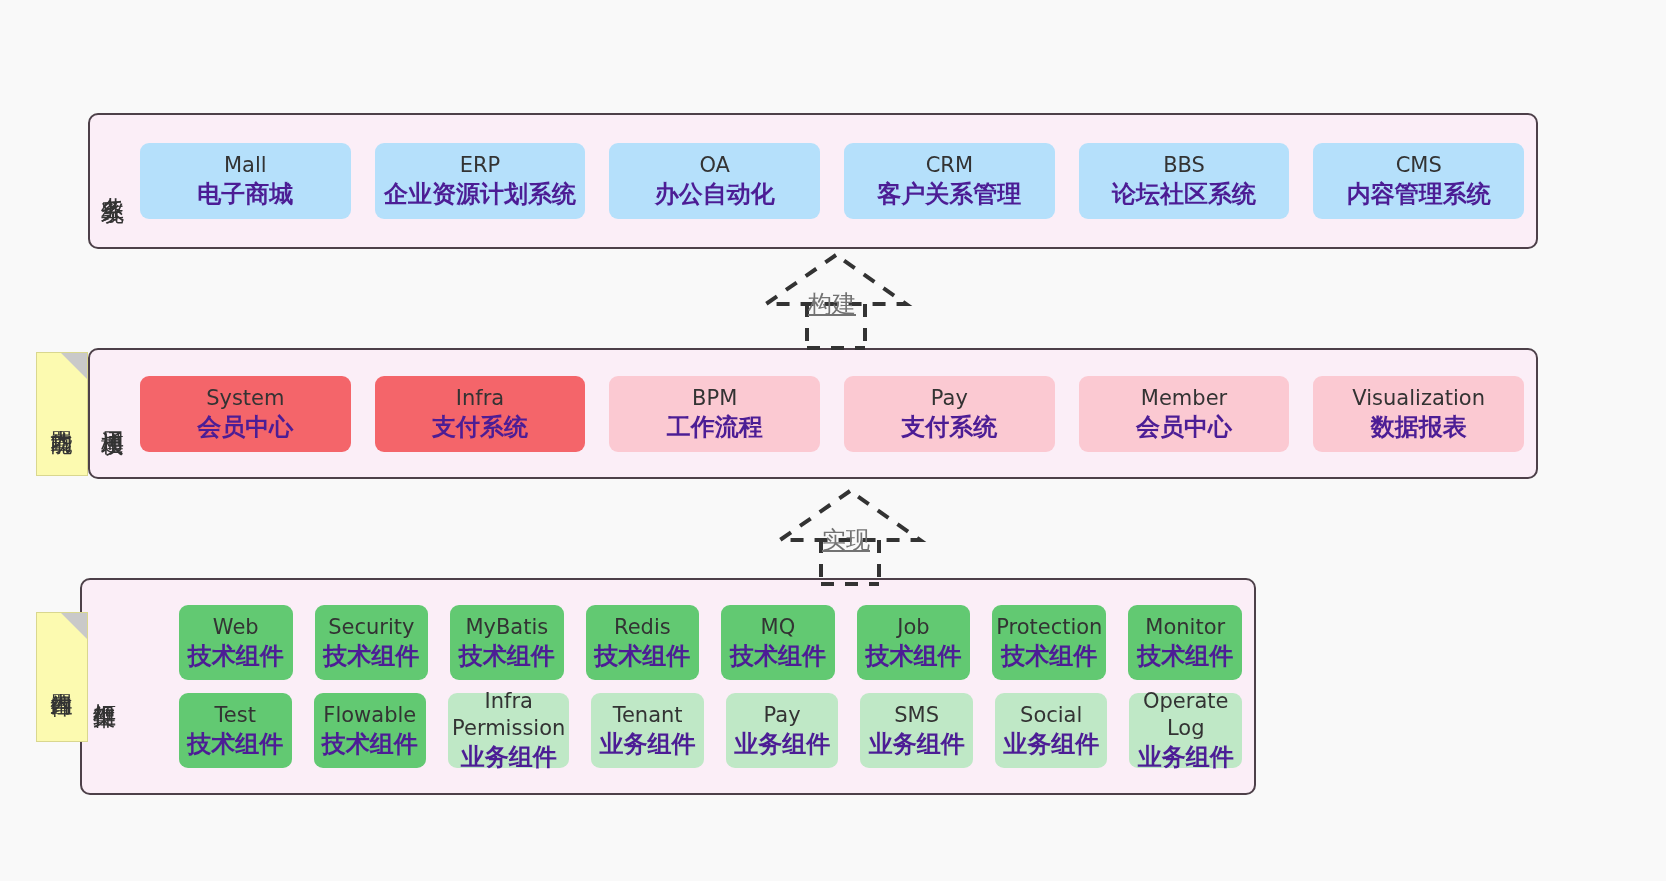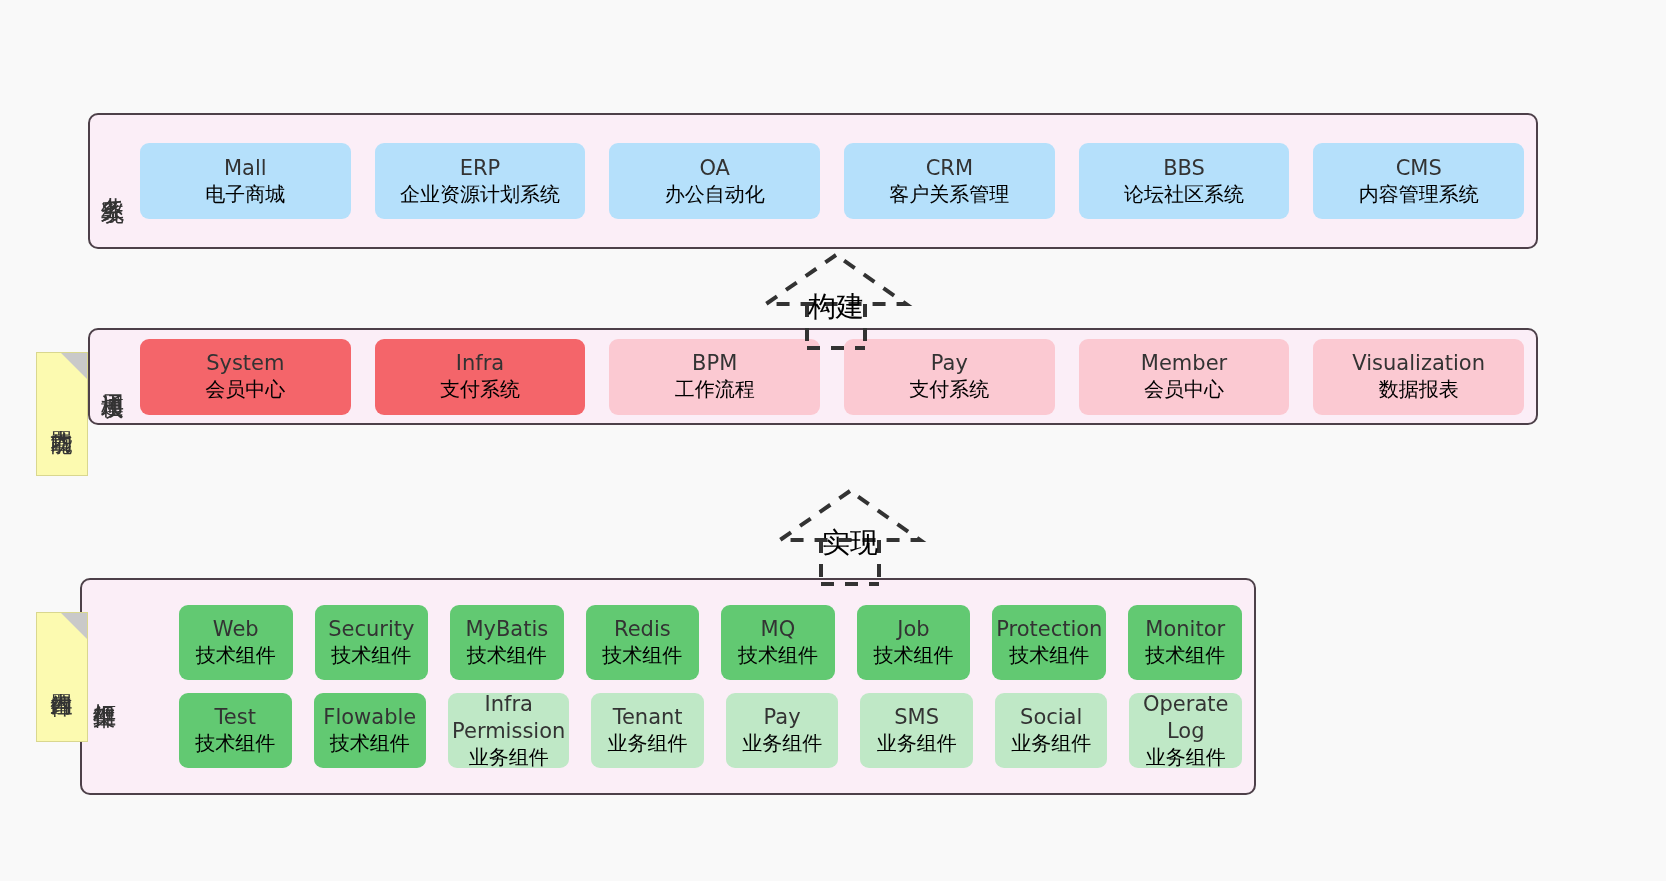--- a/index.html
+++ b/index.html
@@ -72,33 +72,34 @@
     justify-content: center;
     text-align: center;
     line-height: 1.28;
     padding: 6px 4px;
   }
   .card .t-en {
     font-size: 21px;
     color: #333333;
   }
   .card .t-cn {
-    font-size: 20px;
-    color: #000000;
+    font-size: 24px;
+    color: #4c1d95;
+    font-weight: bold;
   }
   .card.blue   { background: #b5e0fb; }
   .card.red    { background: #f4656a; }
   .card.pink   { background: #fbc9d2; }
   .card.green  { background: #62c972; }
   .card.green2 { background: #bfe8c6; }
 
   .layer-biz   { left: 88px;  top: 113px; width: 1450px; height: 136px; }
   .layer-biz .card { height: 76px; }
 
-  .layer-mod   { left: 88px;  top: 328px; width: 1450px; height: 97px; }
+  .layer-mod   { left: 88px;  top: 348px; width: 1450px; height: 131px; }
   .layer-mod .card { height: 76px; }
 
   .layer-fw    { left: 80px;  top: 578px; width: 1176px; height: 217px; gap: 47px; }
   .layer-fw .card { height: 75px; }
   .layer-fw .layer-body { gap: 13px; }
   .layer-fw .row { gap: 22px; }
 
   
   .note {
     position: absolute;
@@ -130,24 +131,25 @@
   .note-fw  { left: 36px; top: 612px; width: 52px; height: 130px; }
 
   
   .connector {
     position: absolute;
     z-index: 2;
   }
   .connector svg { display: block; overflow: visible; }
   .conn-label {
     position: absolute;
-    font-size: 28px;
-    color: #000000;
+    font-size: 24px;
+    color: #737373;
     background: transparent;
     white-space: nowrap;
+    text-decoration: underline;
   }
   .conn-build { left: 746px; top: 250px; width: 180px; height: 100px; }
   .conn-build .conn-label { left: 62px; top: 38px; }
   .conn-impl  { left: 760px; top: 486px; width: 180px; height: 100px; }
   .conn-impl  .conn-label { left: 62px; top: 38px; }
 </style>
 </head>
 <body>
 
 <div class="canvas">

